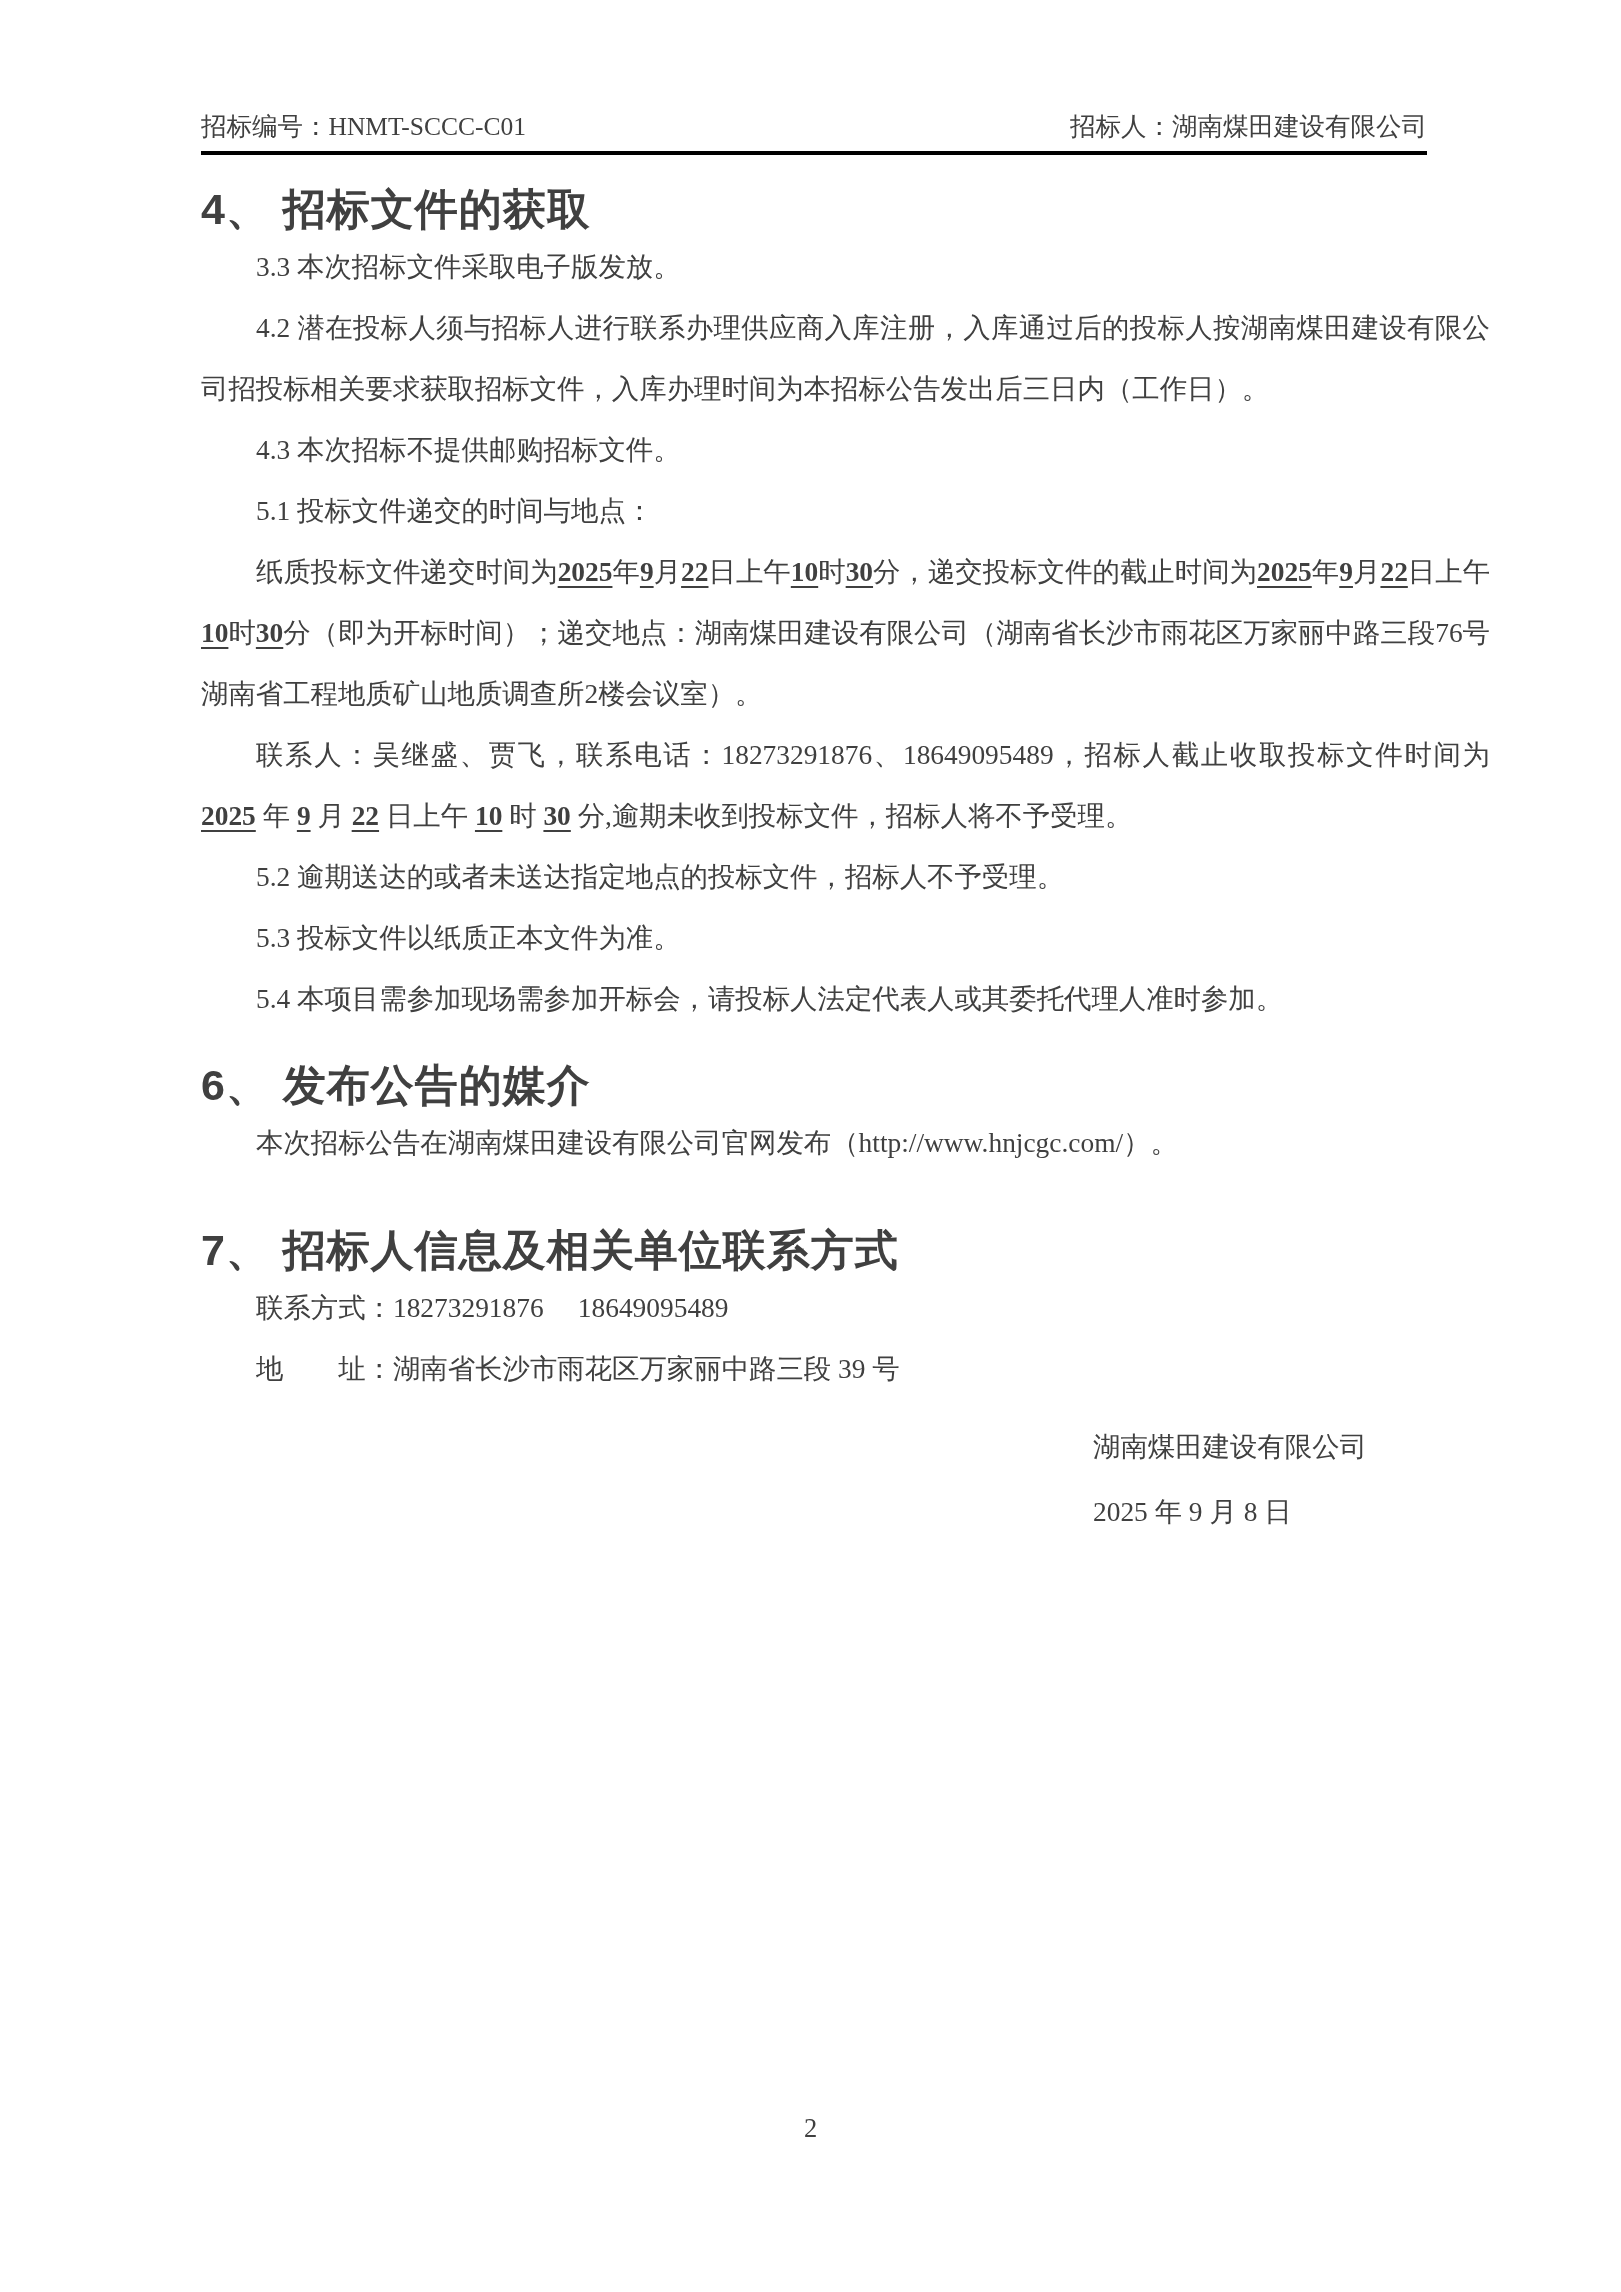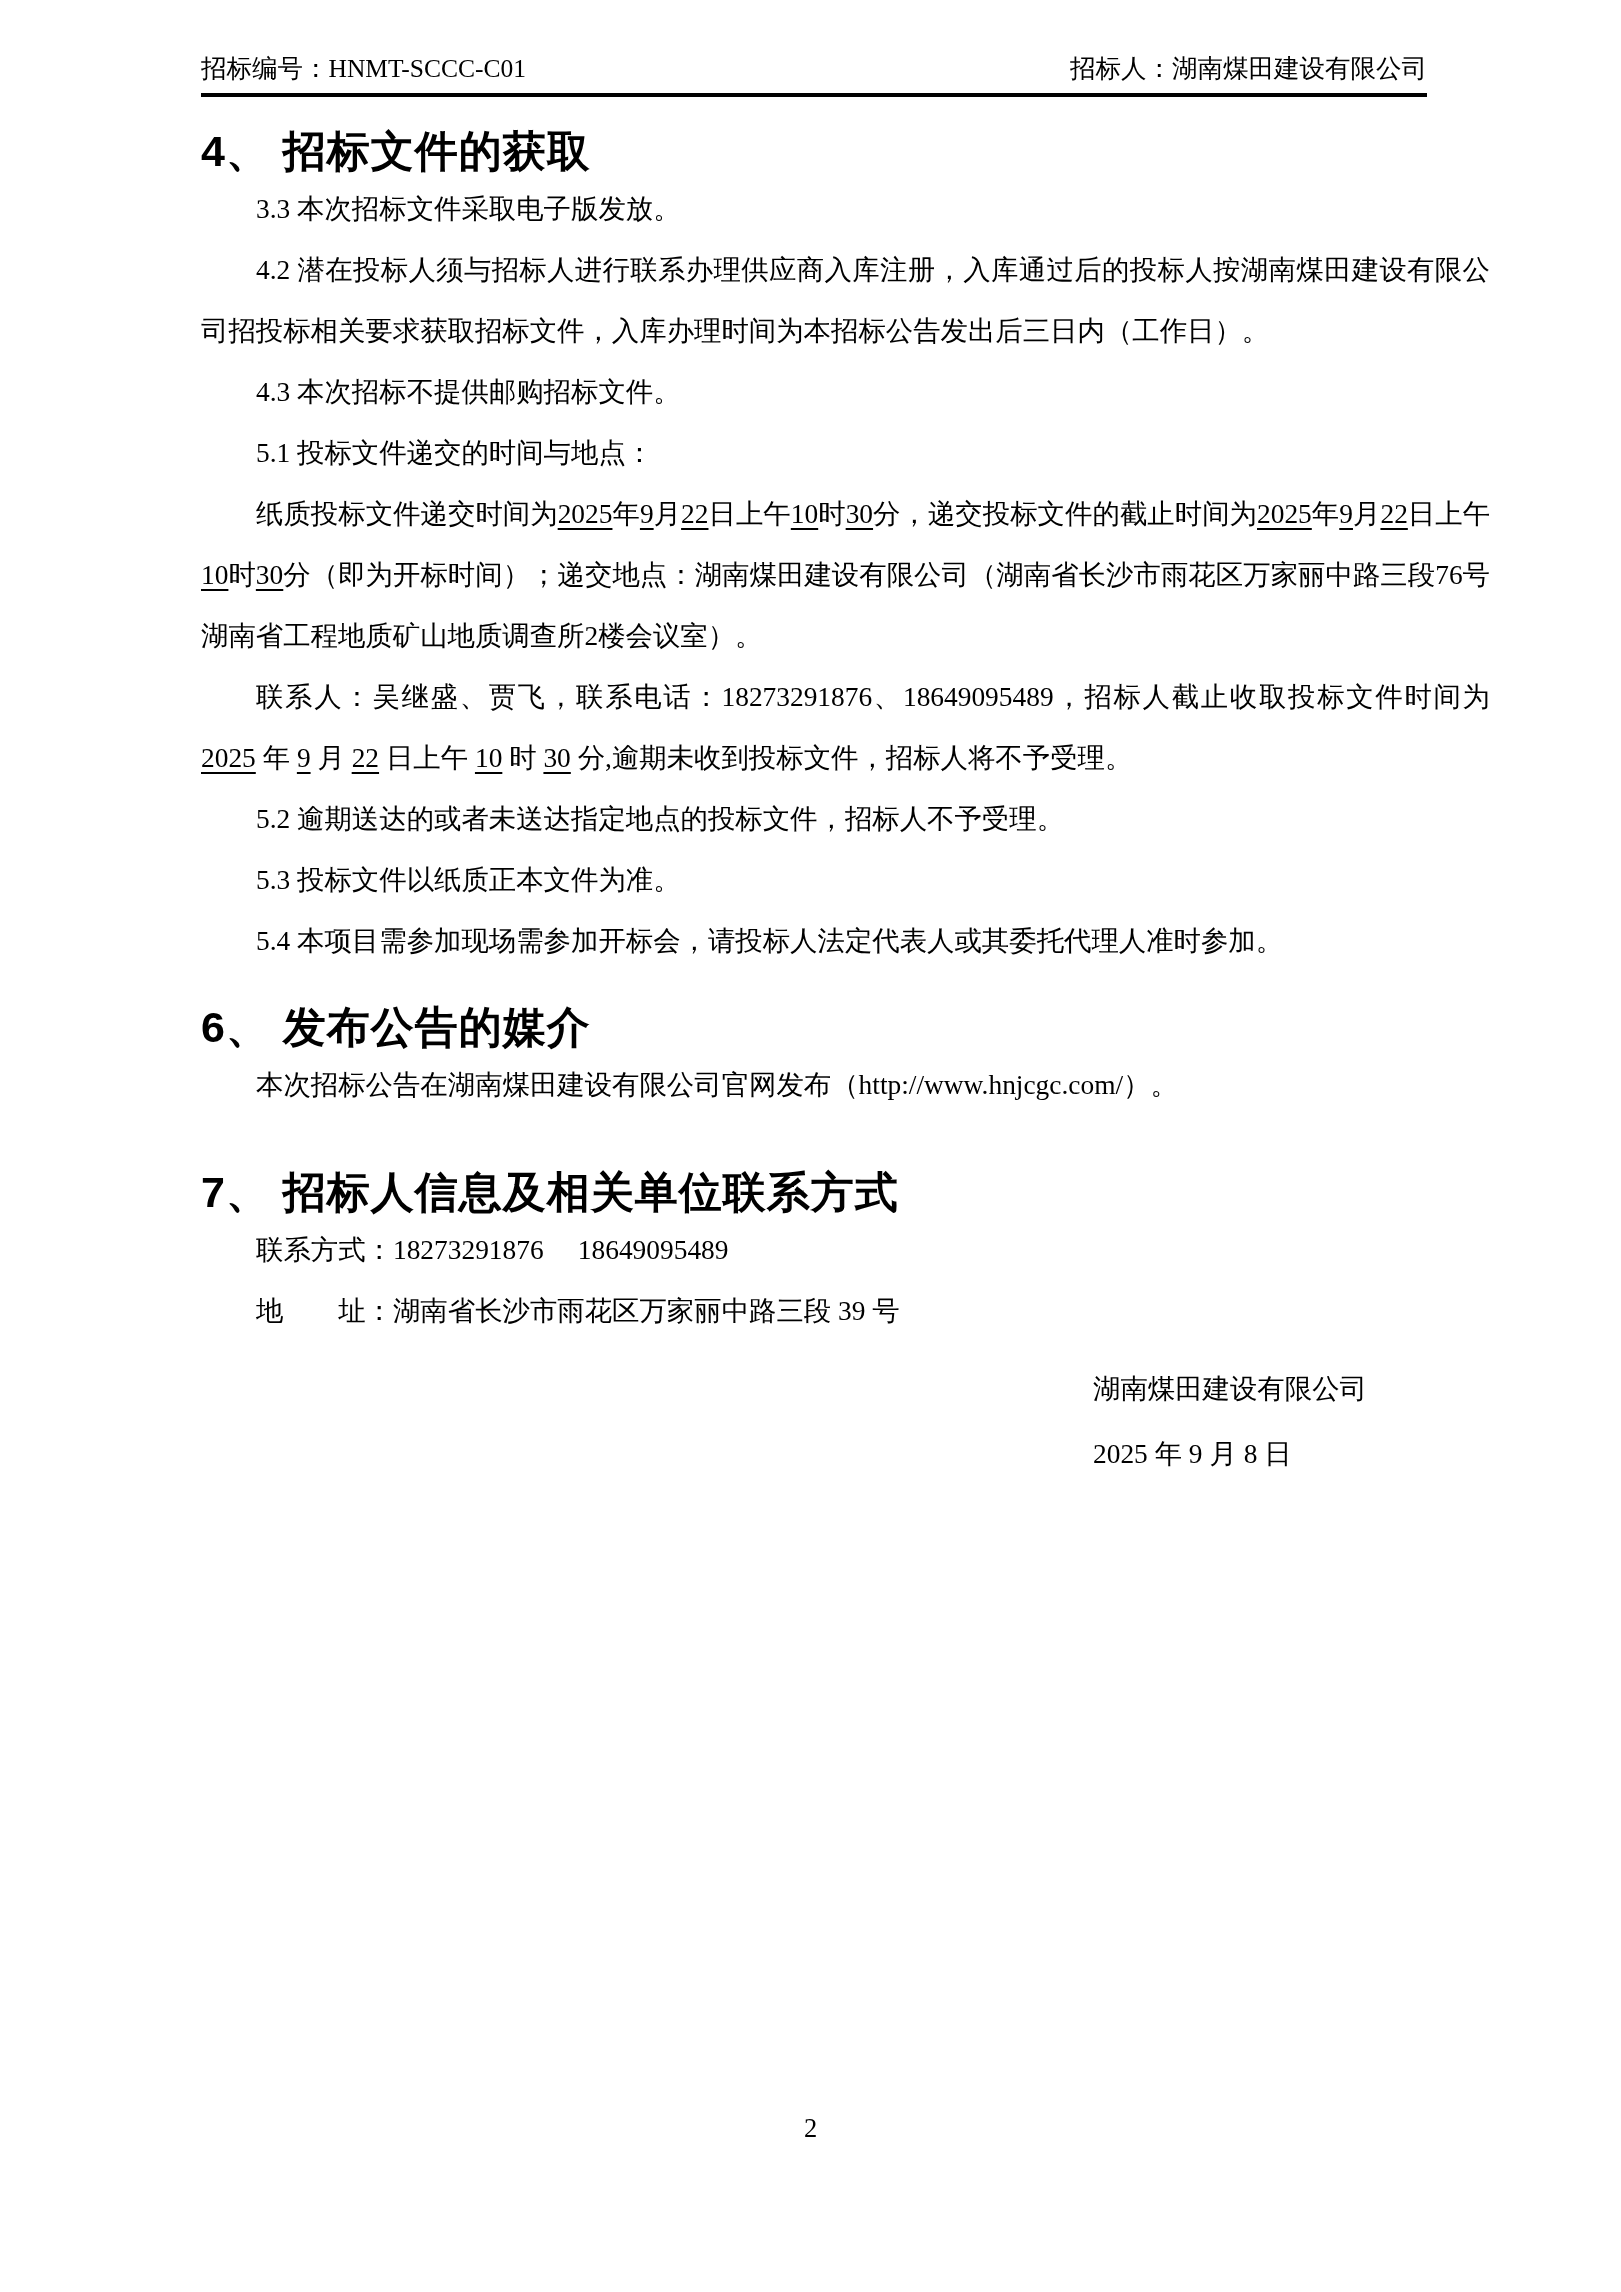--- a/index.html
+++ b/index.html
@@ -1,33 +1,33 @@
 <!DOCTYPE html>
 <html><head>
 <meta charset="utf-8">
 <style>
   html,body { margin:0; padding:0; background:#ffffff; }
   .page {
-    width:1621px; height:2239px; position:relative; background:#ffffff; color:#000000;
+    width:1621px; height:2239px; position:relative; background:#ffffff; color:#404040;
     font-family:"Liberation Serif","DejaVu Serif",serif; font-size:27.4px;
-    box-sizing:border-box; padding:52px 131px 0 201px; overflow:hidden;
+    box-sizing:border-box; padding:110px 131px 0 201px; overflow:hidden;
   }
   .hdr {
     width:1226px; display:flex; justify-content:space-between; align-items:flex-end;
     font-size:25.5px; line-height:33px; padding-bottom:7.8px; border-bottom:4.9px solid #000;
   }
   h2.sec {
     font-family:"Liberation Sans","DejaVu Sans",sans-serif; font-weight:700;
     font-size:43px; line-height:55px; margin:27.4px 0 0 0; letter-spacing:1px;
   }
   h2.sec.gap-lg { margin-top:49px; }
   p.para { margin:0; line-height:61px; text-indent:55px; text-align:justify; }
   p.para.left { text-align:left; }
   p.para.gap-top { margin-top:21.6px; }
-  .u { text-decoration:underline; text-underline-offset:4.9px; }
+  .u { text-decoration:underline; text-underline-offset:4.9px;font-weight:bold; }
   .signature { width:323px; margin:15.7px 0 0 892px; text-align:left; line-height:65px; }
   .signature div { white-space:nowrap; }
   .pagenum { position:absolute; left:0; right:0; top:2109px; text-align:center; font-size:26.5px; line-height:39px; }
 </style>
 </head>
 <body>
 
 <div class="page">
 
   <div class="hdr">

